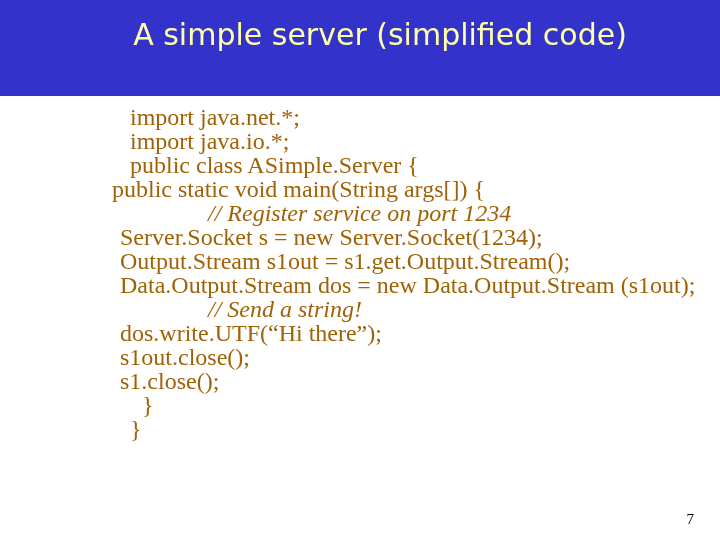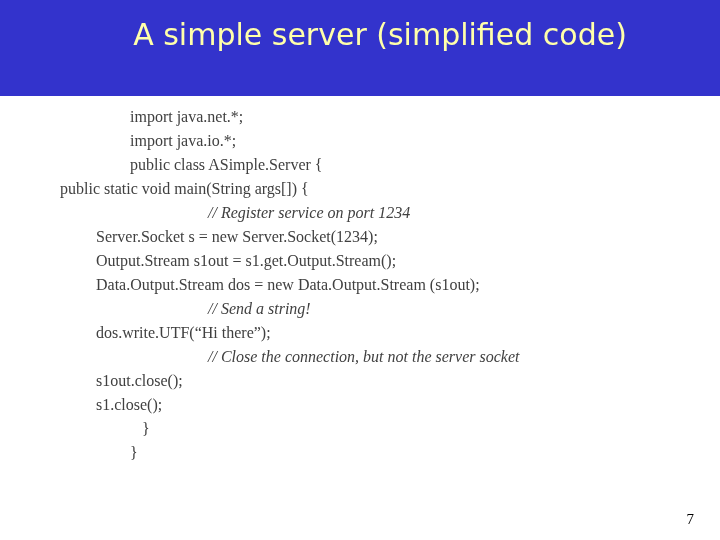--- a/index.html
+++ b/index.html
@@ -43,31 +43,31 @@
     margin-left: 20px;
   }
   .code-block {
     position: absolute;
     left: 0;
     top: 105px;
     width: 720px;
   }
   .code-line {
     font-family: "Liberation Serif", serif;
-    font-size: 16px;
+    font-size: 24px;
     line-height: 24px;
-    color: #404040;
+    color: #a16207;
     white-space: pre;
     height: 24px;
     padding-left: 130px;
     box-sizing: border-box;
   }
-  .indent-1 { padding-left: 60px; }
+  .indent-1 { padding-left: 112px; }
   .indent-2 { padding-left: 208px; font-style: italic; }
-  .indent-code { padding-left: 96px; }
+  .indent-code { padding-left: 120px; }
   .indent-brace-inner { padding-left: 142px; }
   .indent-brace-outer { padding-left: 130px; }
   .page-number {
     position: absolute;
     right: 26px;
     bottom: 12px;
     font-family: "Liberation Serif", serif;
     font-size: 15px;
     color: #000000;
   }
@@ -85,21 +85,20 @@
     <div class="code-line indent-none">import java.net.*;</div>
     <div class="code-line indent-none">import java.io.*;</div>
     <div class="code-line indent-none">public class ASimple.Server {</div>
     <div class="code-line indent-1">public static void main(String args[]) {</div>
     <div class="code-line indent-2">// Register service on port 1234</div>
     <div class="code-line indent-code">Server.Socket s = new Server.Socket(1234);</div>
     <div class="code-line indent-code">Output.Stream s1out = s1.get.Output.Stream();</div>
     <div class="code-line indent-code">Data.Output.Stream dos = new Data.Output.Stream (s1out);</div>
     <div class="code-line indent-2">// Send a string!</div>
     <div class="code-line indent-code">dos.write.UTF(“Hi there”);</div>
-    <div class="code-line indent-2">// Close the connection, but not the server socket</div>
     <div class="code-line indent-code">s1out.close();</div>
     <div class="code-line indent-code">s1.close();</div>
     <div class="code-line indent-brace-inner">}</div>
     <div class="code-line indent-brace-outer">}</div>
   </div>
 
   <div class="page-number">7</div>
 
 </div>
 

